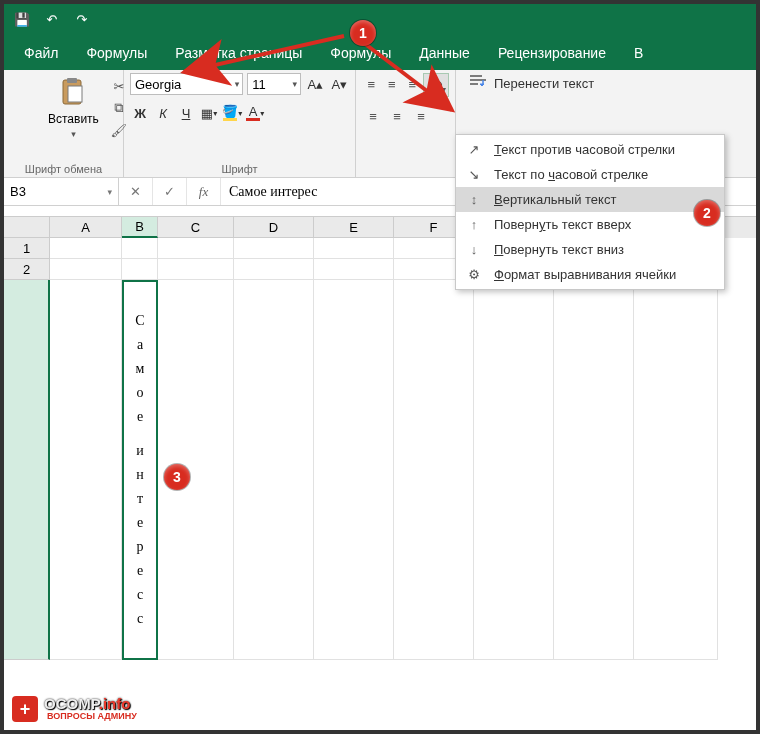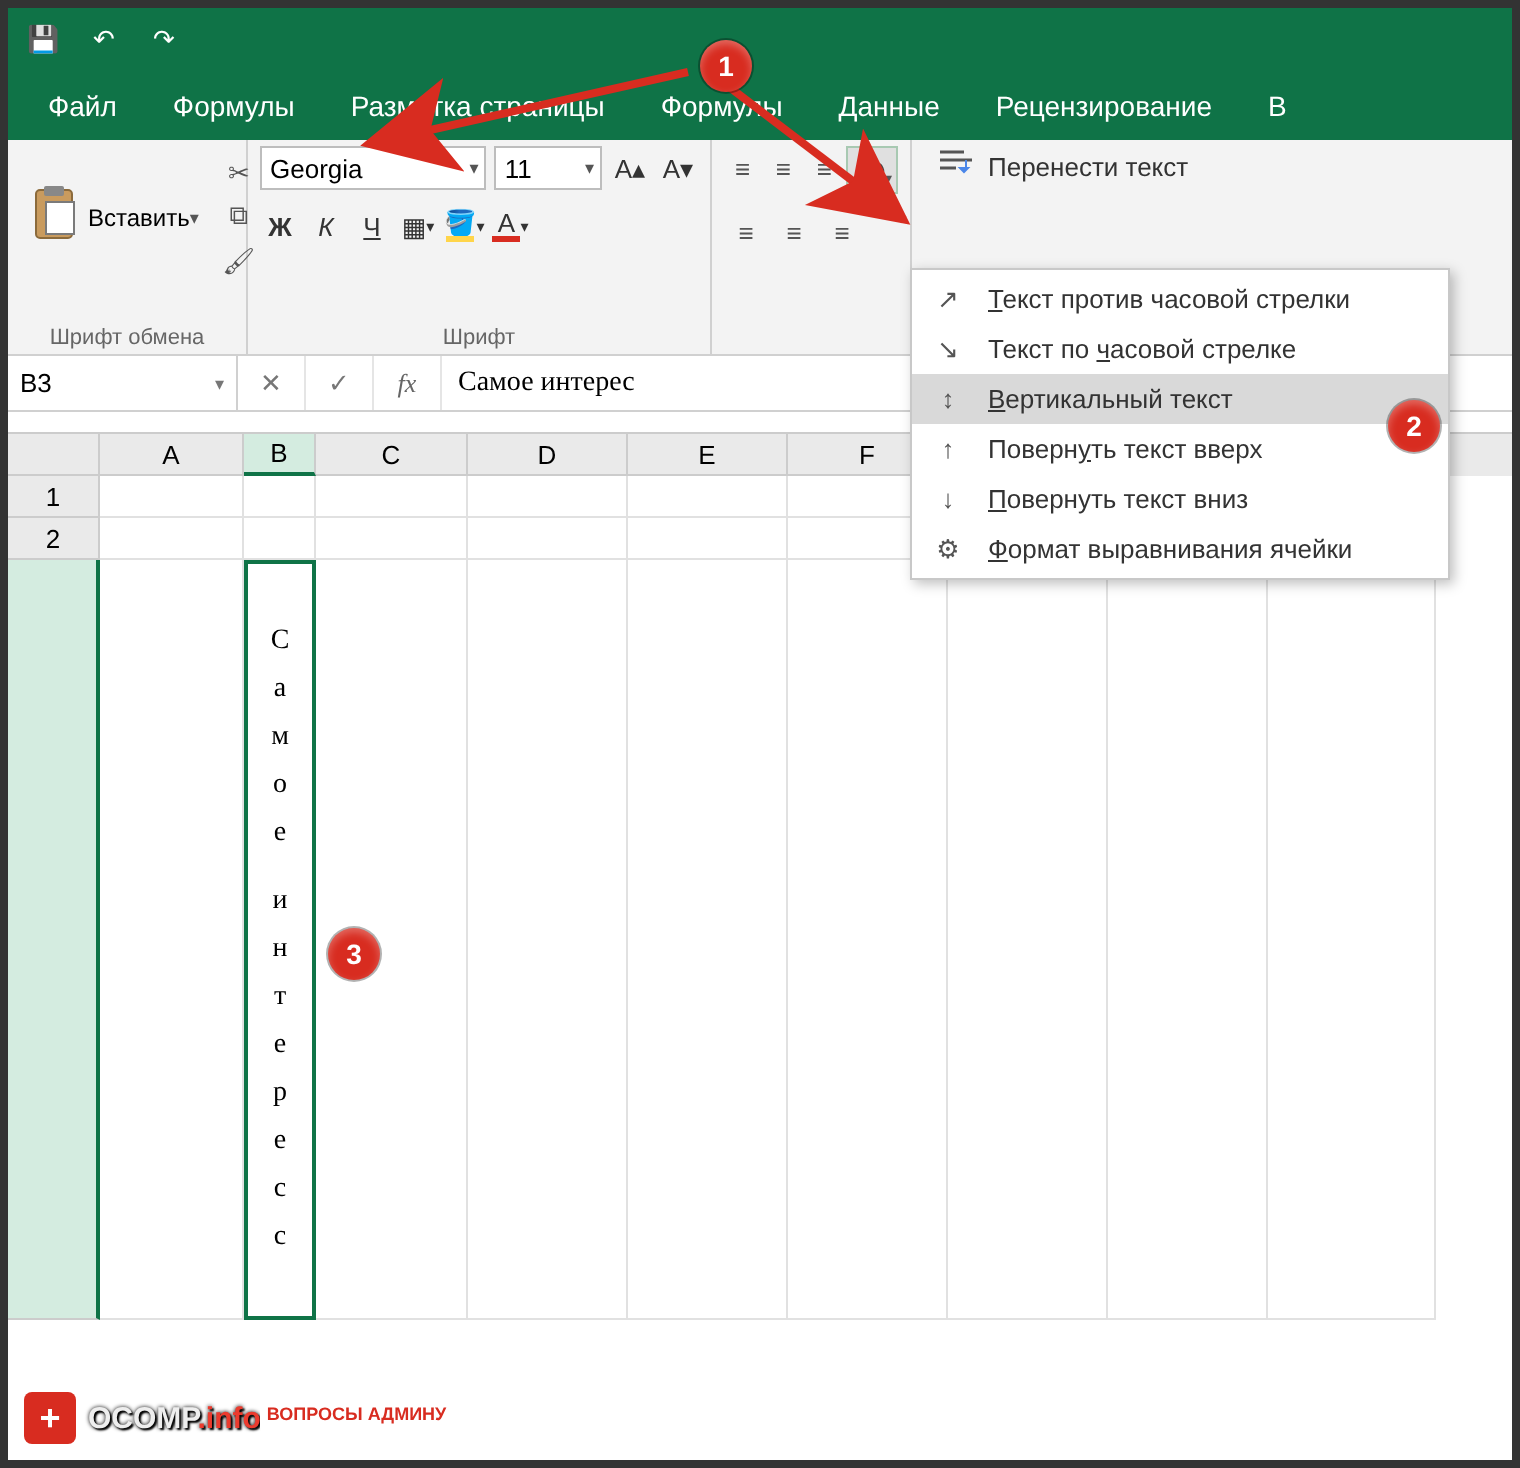--- a/index.html
+++ b/index.html
@@ -54,23 +54,24 @@
     display:flex; flex-direction:column;
     padding:3px 6px 0;
     position:relative;
   }
   .group-label {
     position:absolute; bottom:2px; left:0; right:0;
     text-align:center;
     font-size:11px; color:#666;
   }
   .paste-col {
-    display:flex; flex-direction:row; align-items:center;
-    justify-content:flex-start;
+    display:flex; flex-direction:column; align-items:center;
+    justify-content:space-between;
     padding:4px 2px 0;
+    margin-left:36px;
   }
   .paste-col .ic { width:32px; height:32px; display:flex; align-items:center; justify-content:center;}
   .paste-col span { font-size:12px; margin-top:2px;}
   .mini-col { display:flex; flex-direction:column; gap:4px; padding:4px 0 0 4px;}
   .mini-col .mi { width:20px; height:18px; display:flex; align-items:center; justify-content:center; color:#555;}
   .font-row1 { display:flex; gap:4px; align-items:center; }
   .combo {
     background:#fff; border:1px solid #bdbdbd; height:22px;
     display:flex; align-items:center; padding:0 16px 0 4px;
     position:relative; font-size:13px;
@@ -199,21 +200,21 @@
   .watermark {
     position:absolute; left:8px; bottom:8px;
     display:flex; align-items:center; gap:6px;
     z-index:70;
   }
   .watermark .plus {
     width:26px; height:26px; background:#d82c20; border-radius:4px;
     color:#fff; display:flex; align-items:center; justify-content:center;
     font-weight:700; font-size:18px;
   }
-  .watermark .txt { display:flex; flex-direction:row; line-height:1; }
+  .watermark .txt { display:flex; flex-direction:column; line-height:1; }
   .watermark .txt .t1 { font-weight:700; font-size:15px; color:#eee; text-shadow:0 0 2px #000, 1px 1px 1px #000;}
   .watermark .txt .t1 .dom { color:#ec3b2e;}
   .watermark .txt .t2 { font-size:9px; color:#d82c20; background:#fff; border-radius:3px; padding:1px 3px; font-weight:700;}
 </style>
 </head>
 <body>
 
 <div class="qat">
   <div class="qbtn">💾</div>
   <div class="qbtn">↶</div>

